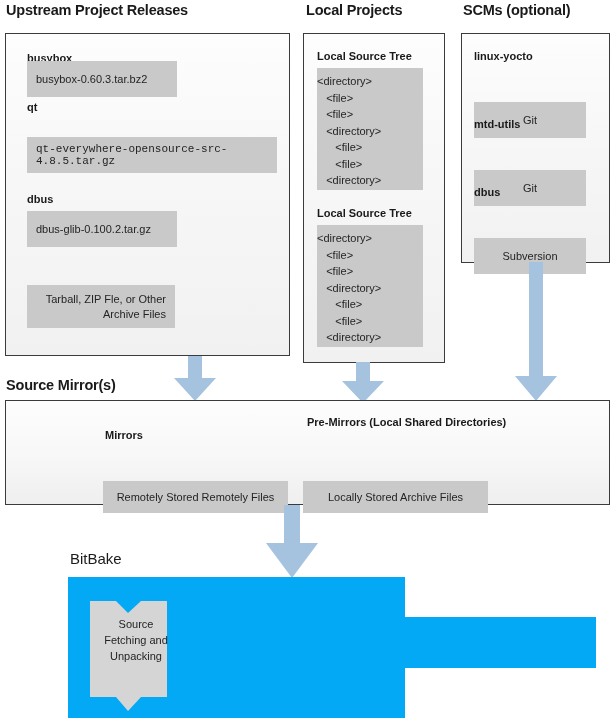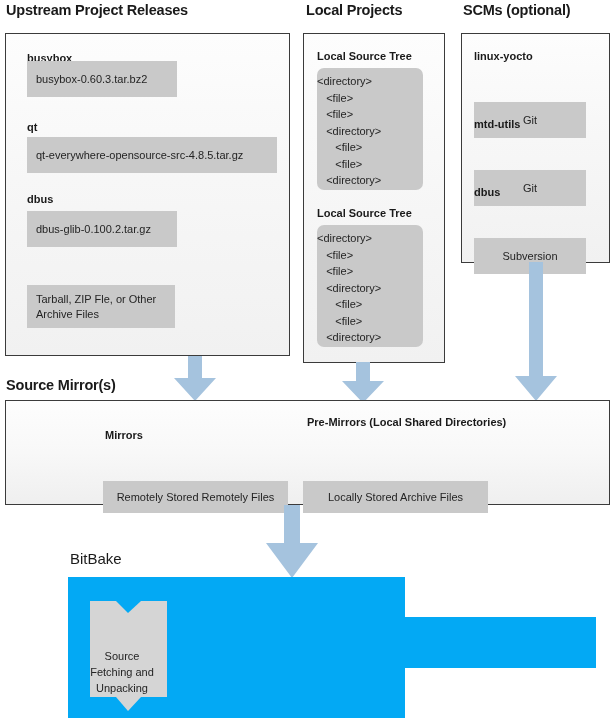--- a/index.html
+++ b/index.html
@@ -70,21 +70,20 @@
     line-height: 15px;
   }
   .tree-box {
     position: absolute;
     background: #c9c9c9;
     box-sizing: border-box;
     font-size: 11px;
     color: #242424;
     padding-top: 5px;
     line-height: 16.5px;
-    border-radius: 7px;
   }
   .tree-line {
     display: block;
     white-space: pre;
   }
   .arrow {
     position: absolute;
   }
   .bb-title {
     position: absolute;
@@ -115,28 +114,28 @@
 
   <div class="col-title" style="left:6px; top:2px;">Upstream Project Releases</div>
   <div class="col-title" style="left:306px; top:2px;">Local Projects</div>
   <div class="col-title" style="left:463px; top:2px;">SCMs (optional)</div>
 
   <div class="panel" style="left:5px; top:33px; width:285px; height:323px;"></div>
 
   <div class="item-label" style="left:27px; top:52px;">busybox</div>
   <div class="grey-box left" style="left:27px; top:61px; width:150px; height:36px;">busybox-0.60.3.tar.bz2</div>
 
-  <div class="item-label" style="left:27px; top:101px;margin-top:20px;">qt</div>
-  <div class="grey-box left" style="left:27px; top:137px; width:250px; height:36px;">qt-everywhere-opensource-src-4.8.5.tar.gz</div>
+  <div class="item-label" style="left:27px; top:101px;">qt</div>
+  <div class="grey-box left" style="left:27px; top:137px; width:250px; height:36px;font-family:Liberation Mono, monospace;">qt-everywhere-opensource-src-4.8.5.tar.gz</div>
 
   <div class="item-label" style="left:27px; top:193px;">dbus</div>
   <div class="grey-box left" style="left:27px; top:211px; width:150px; height:36px;">dbus-glib-0.100.2.tar.gz</div>
 
   <div class="item-label" style="left:27px; top:267px;margin-top:32px;">&lt;recipe&gt;</div>
-  <div class="grey-box multiline" style="left:27px; top:285px; width:148px; height:43px;">
+  <div class="grey-box multiline" style="left:27px; top:285px; width:148px; height:43px;text-align:right;">
     <span>Tarball, ZIP Fle, or</span>
     <span>Other Archive Files</span>
   </div>
 
   <div class="panel" style="left:303px; top:33px; width:142px; height:330px;"></div>
 
   <div class="item-label" style="left:317px; top:50px;">Local Source Tree</div>
   <div class="tree-box" style="left:317px; top:68px; width:106px; height:122px;">
     <span class="tree-line">&lt;directory&gt;</span>
     <span class="tree-line">   &lt;file&gt;</span>
@@ -202,21 +201,21 @@
   </svg>
 
   <svg class="fetch-box" style="left:90px; top:601px;" width="77" height="96" viewBox="0 0 77 96">
     <polygon points="0,0 38,0 38,0 77,0 77,96 38,96 38,96 0,96 0,0" fill="#d5d5d5"></polygon>
     <polygon points="26,0 51,0 38,12" fill="#03a9f4"></polygon>
     <polygon points="26,96 51,96 38,108" fill="#d5d5d5"></polygon>
   </svg>
   <svg class="fetch-box" style="left:90px; top:697px;" width="77" height="16" viewBox="0 0 77 16">
     <polygon points="26,0 51,0 38,14" fill="#d5d5d5"></polygon>
   </svg>
-  <div class="fetch-box" style="left:90px; top:616px; width:64px; height:70px;margin-top:32px;">
+  <div class="fetch-box" style="left:104px; top:616px; width:64px; height:70px;">
     <div class="fetch-label" style="top:0;">
       <span>Source</span>
       <span>Fetching and</span>
       <span>Unpacking</span>
     </div>
   </div>
 
 </div>
 
 </body></html>

